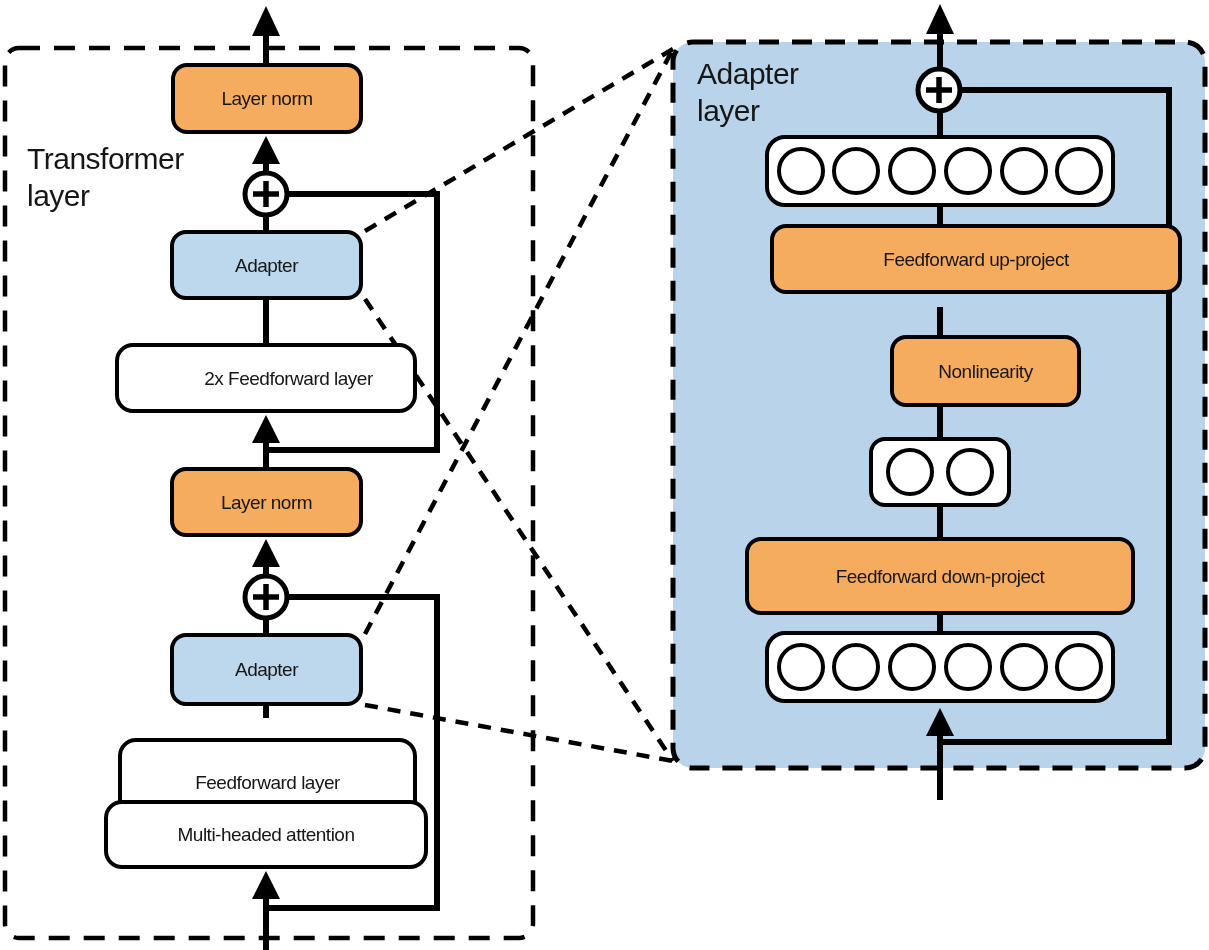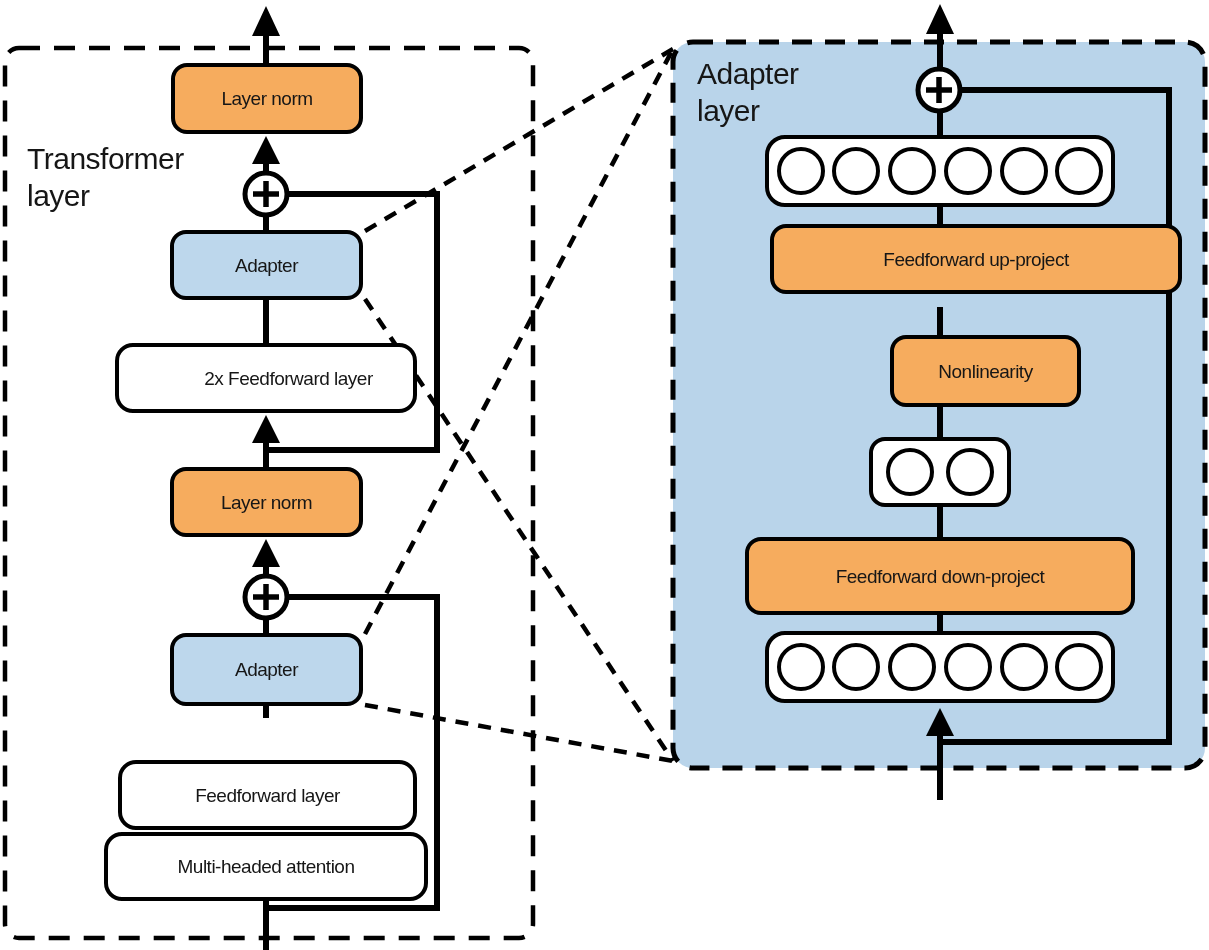--- a/index.html
+++ b/index.html
@@ -116,23 +116,23 @@
   <div class="box orange" style="left:171px;top:63px;width:192px;height:71px;">Layer norm</div>
 
   <div class="box blue" style="left:170px;top:230px;width:193px;height:70px;">Adapter</div>
 
   <div class="box" style="left:115px;top:343px;width:302px;height:70px;padding-left:45px;">2x Feedforward layer</div>
 
   <div class="box orange" style="left:170px;top:467px;width:193px;height:70px;">Layer norm</div>
 
   <div class="box blue" style="left:170px;top:633px;width:193px;height:73px;">Adapter</div>
 
-  <div class="box" style="left:118px;top:760px;width:299px;height:70px;">Feedforward layer</div>
+  <div class="box" style="left:118px;top:738px;width:299px;height:88px;">Feedforward layer</div>
 
-  <div class="box" style="left:104px;top:832px;width:324px;height:69px;">Multi-headed attention</div>
+  <div class="box" style="left:104px;top:800px;width:324px;height:69px;">Multi-headed attention</div>
 
   <div class="freelabel" style="left:697px;top:55px;">Adapter
 layer</div>
 
   <div class="noderow" style="left:765px;top:135px;width:350px;height:72px;">
       <span class="node"></span>
       <span class="node"></span>
       <span class="node"></span>
       <span class="node"></span>
       <span class="node"></span>

